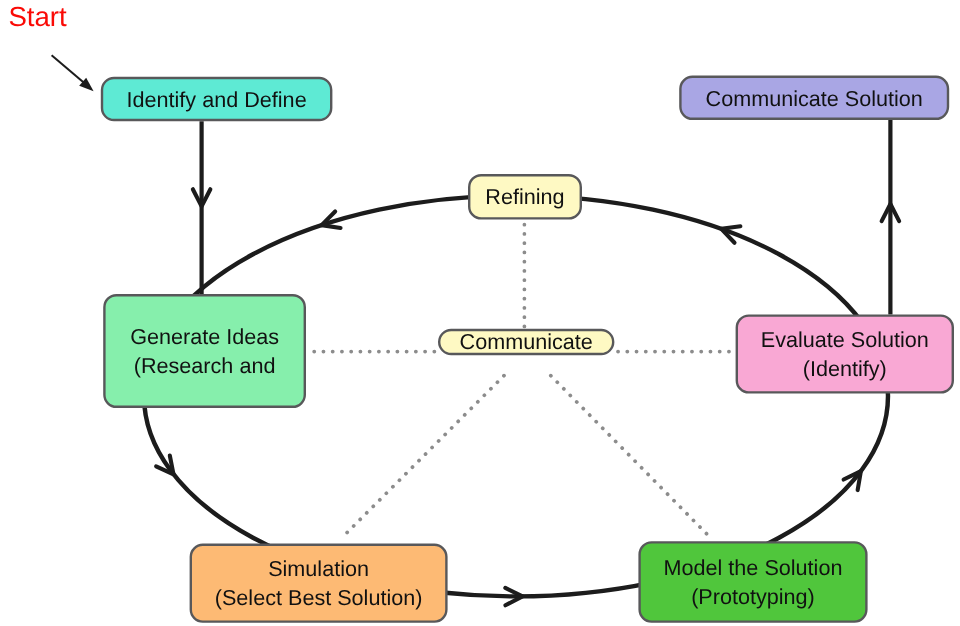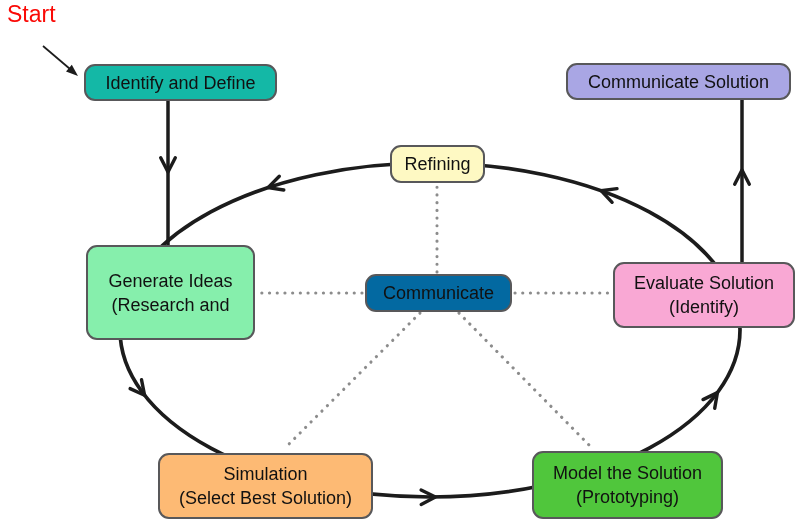--- a/index.html
+++ b/index.html
@@ -41,33 +41,33 @@
       <path d="M 714.7 408.4 L 717.4 392.6 L 703.0 399.6" fill="none" stroke="#1C1C1C" stroke-width="3.4" stroke-linecap="round" stroke-linejoin="round"></path>
       <path d="M 617.0 188.6 L 601.1 190.7 L 612.1 202.3" fill="none" stroke="#1C1C1C" stroke-width="3.4" stroke-linecap="round" stroke-linejoin="round"></path>
       <path d="M 160.7 157.7 L 168 172 L 175.3 157.7" fill="none" stroke="#1C1C1C" stroke-width="3.4" stroke-linecap="round" stroke-linejoin="round"></path>
       <path d="M 749.3 184.3 L 742 170 L 734.7 184.3" fill="none" stroke="#1C1C1C" stroke-width="3.4" stroke-linecap="round" stroke-linejoin="round"></path>
       <line x1="43" y1="46" x2="70" y2="69" stroke="#1C1C1C" stroke-width="1.7"></line>
       <polygon points="78,76 66.0,71.5 71.8,64.8" fill="#1C1C1C"></polygon>
     </svg>
 
   <div class="start-label">Start</div>
 
-  <div class="node" style="left: 84px; top: 64px; width: 193px; height: 37px; background-color: #14b8a6;">
+  <div class="node" style="left: 84px; top: 64px; width: 193px; height: 37px; background-color: #5eead4;">
     <span>Identify and Define</span>
   </div>
 
   <div class="node" style="left: 566px; top: 63px; width: 225px; height: 37px; background-color: rgb(169, 166, 228);">
     <span>Communicate Solution</span>
   </div>
 
   <div class="node" style="left: 390px; top: 145px; width: 95px; height: 38px; background-color: #fef9c3;">
     <span>Refining</span>
   </div>
 
-  <div class="node" style="left: 365px; top: 274px; width: 147px; height: 38px; background-color: #0369a1;">
+  <div class="node" style="left: 365px; top: 274px; width: 147px; height: 22px; background-color: #fef9c3;">
     <span>Communicate</span>
   </div>
 
   <div class="node" style="left: 86px; top: 245px; width: 169px; height: 95px; background-color: #86efac;">
     <span>Generate Ideas</span>
     <span>(Research and</span>
   </div>
 
   <div class="node" style="left: 613px; top: 262px; width: 182px; height: 66px; background-color: #f9a8d4;">
     <span>Evaluate Solution</span>

